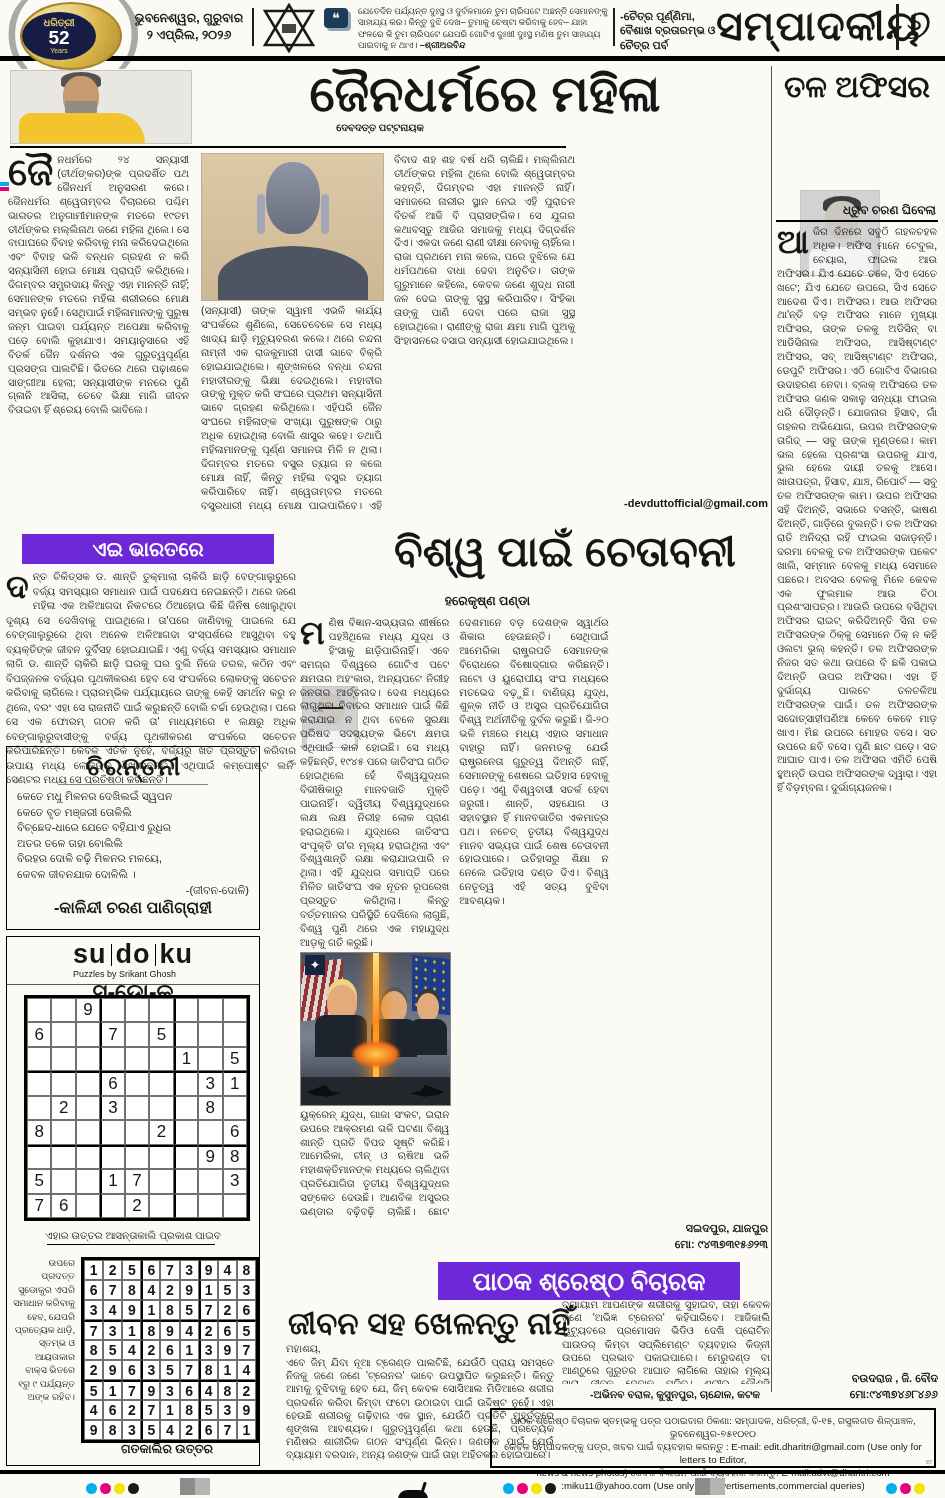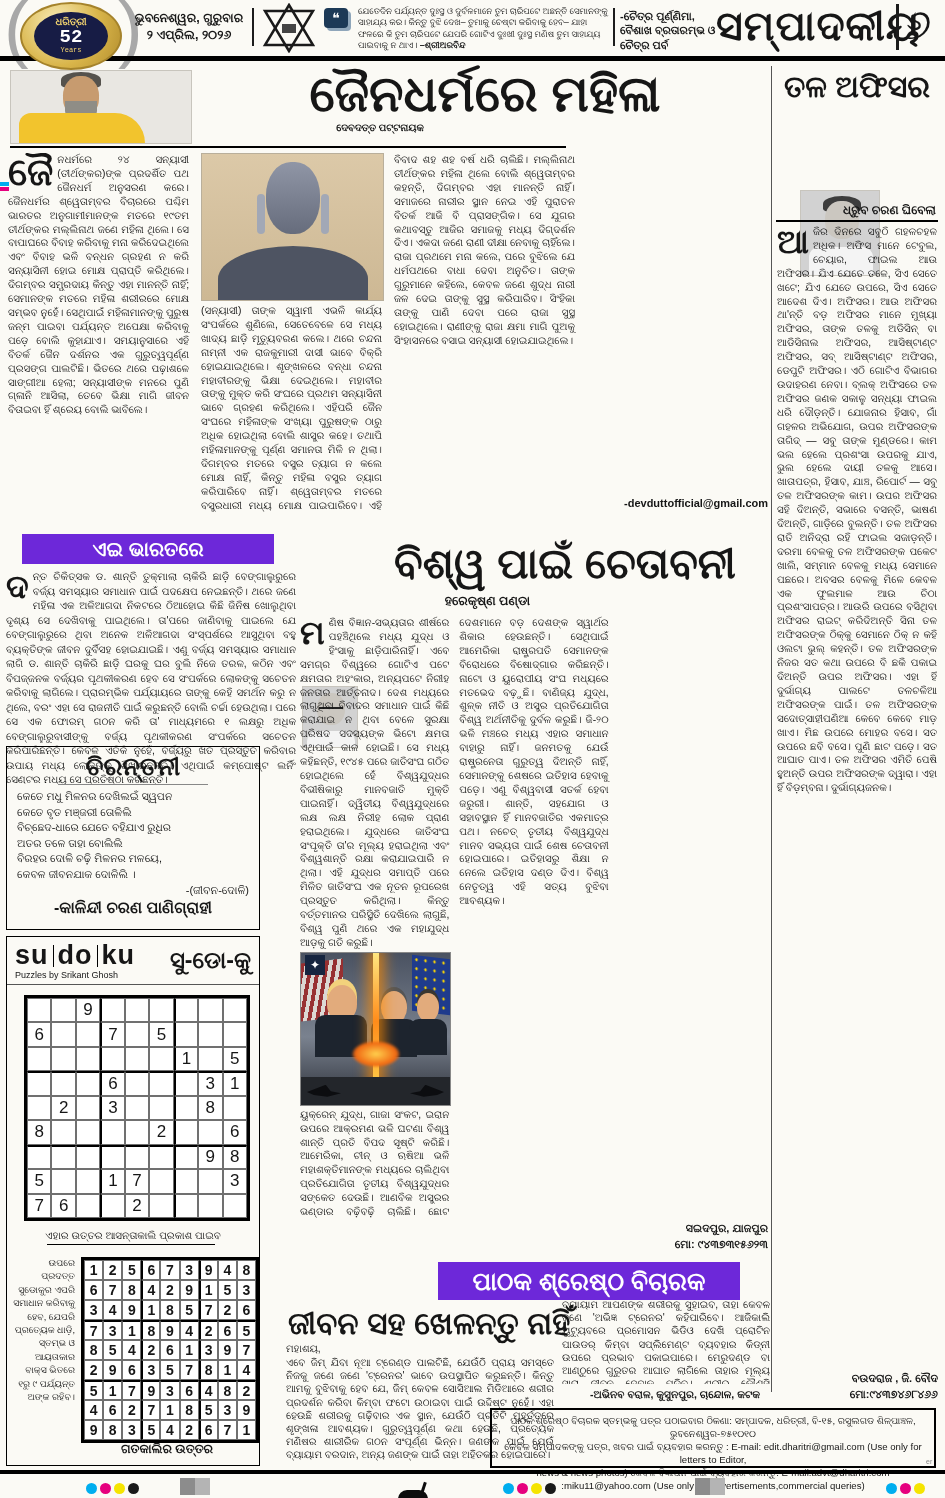--- a/index.html
+++ b/index.html
@@ -6,21 +6,21 @@
   .page{position:relative;width:945px;height:1498px;background:#fbfaf5;color:#161616;
         font-family:"Liberation Sans","DejaVu Sans",sans-serif;overflow:hidden;margin:0 auto;}
   .abs{position:absolute;}
   .bold{font-weight:bold;}
   .clip{overflow:hidden;}
 
   
   .paren{font-size:74px;color:#a8a8a8;font-weight:200;line-height:1;}
   .logo-badge{width:98px;height:64px;border-radius:50%;
     background:radial-gradient(circle at 35% 30%,#f8ecb8,#d9b54a 55%,#b08b2c);
-    border:2px solid #a5832b;display:flex;align-items:center;justify-content:center;z-index:5;font-family:Liberation Mono, monospace;}
+    border:2px solid #a5832b;display:flex;align-items:center;justify-content:flex-start;z-index:5;}
   .logo-inner{width:74px;height:48px;border-radius:50%;background:#171c45;
     display:flex;flex-direction:column;align-items:center;justify-content:center;line-height:1;}
   .logo-name{color:#f3d470;font-size:10px;font-weight:bold;}
   .logo-52{color:#ffffff;font-size:19px;font-weight:bold;}
   .logo-years{color:#f3d470;font-size:7px;}
   .date-block{width:118px;text-align:center;font-weight:bold;font-size:12.5px;line-height:1.35;}
   .vdiv{width:2px;background:#1c1c1c;}
   .quote-icon{width:24px;height:20px;background:#1d3a57;border-radius:4px;color:#fff;
     font-size:14px;line-height:20px;text-align:center;box-shadow:3px 3px 0 #8fa6ba;}
   .quote-text{font-size:8.7px;line-height:1.3;width:252px;}
@@ -89,21 +89,21 @@
   .poem-box{border:1.5px solid #000;padding:5px 10px;box-sizing:border-box;}
   .poem-title{text-align:center;font-size:25px;font-weight:bold;}
   .poem-hr{width:150px;border:0;border-top:1px solid #888;margin:2px auto 4px;}
   .poem-line{font-size:10.8px;line-height:15.5px;}
   .poem-src{text-align:right;font-size:11px;margin-top:2px;}
   .poem-poet{text-align:center;font-size:16px;font-weight:bold;margin-top:2px;}
 
   
   .sudoku-box{border:1.5px solid #000;box-sizing:border-box;}
   .sud-header{display:flex;align-items:center;justify-content:space-between;
-    padding:4px 8px;border-bottom:1px solid #555;height:48px;box-sizing:border-box;}
+    padding:4px 8px;border-bottom:1px solid #555;height:48px;box-sizing:border-box;flex-direction:column;}
   .sud-brand{line-height:1;}
   .sud-brand .b{font-size:27px;font-weight:bold;letter-spacing:1px;}
   .sud-brand .sep{display:inline-block;width:1px;height:22px;background:#000;margin:0 4px;vertical-align:-3px;}
   .sud-puzzler{font-size:9px;margin-top:2px;}
   .sud-odia{font-size:23px;font-weight:bold;}
   .sgrid{display:grid;grid-template-columns:repeat(9,1fr);grid-template-rows:repeat(9,1fr);
     border:3px solid #000;background:#fff;}
   .scell{border:1px solid #707070;display:flex;align-items:center;justify-content:center;}
   .scell.bt{border-top:2.5px solid #000;}
   .scell.bl{border-left:2.5px solid #000;}
@@ -406,21 +406,21 @@
         <div class="scell">1</div>
       </div>
     <div class="abs sud-caption" style="left:74px;top:505px;width:172px;">ଗତକାଲିର ଉତ୍ତର</div>
   </div>
 
   <div class="abs ph ph-gray" style="left:302px;top:526px;width:56px;height:62px;">
     <div class="g-head" style="left:14px;top:6px;width:28px;height:32px;"></div>
     <div class="g-glasses" style="left:16px;top:20px;width:24px;"></div>
     <div class="g-shirt" style="left:4px;bottom:0;width:48px;height:16px;"></div>
   </div>
-  <div class="abs bold" style="left:370px;top:528px;width:390px;text-align:center;font-size:42px;white-space:nowrap;margin-top:12px;">ବିଶ୍ୱ ପାଇଁ ଚେତାବନୀ</div>
+  <div class="abs bold" style="left:370px;top:528px;width:390px;text-align:center;font-size:42px;white-space:nowrap;">ବିଶ୍ୱ ପାଇଁ ଚେତାବନୀ</div>
   <div class="abs byline" style="left:380px;top:594px;width:150px;text-align:right;font-size:12.5px;">ହରେକୃଷ୍ଣ ପଣ୍ଡା</div>
 
   <div class="abs body-txt cols3 clip" style="left:300px;top:616px;width:468px;height:616px;">
     <span class="dropcap sm">ମ</span><span>ଣିଷ ବିଜ୍ଞାନ-ସଭ୍ୟତାର ଶୀର୍ଷରେ ପହଞ୍ଚିଥିଲେ ମଧ୍ୟ ଯୁଦ୍ଧ ଓ ହିଂସାକୁ ଛାଡ଼ିପାରିନାହିଁ। ଏବେ ସମଗ୍ର ବିଶ୍ୱରେ ଗୋଟିଏ ପଟେ କ୍ଷମତାର ଅହଂକାର, ଅନ୍ୟପଟେ ନିରୀହ ଜନତାର ଆର୍ତ୍ତନାଦ। ଦେଶ ମଧ୍ୟରେ ଲାଗୁଥିବା ବିବାଦର ସମାଧାନ ପାଇଁ କିଛି କରାଯାଇ ନ ଥିବା ବେଳେ ସୁରକ୍ଷା ପରିଷଦ ସଦସ୍ୟଙ୍କ ଭିଟୋ କ୍ଷମତା ଏଥିପାଇଁ କାଳ ହୋଇଛି। ସେ ମଧ୍ୟ କହିଛନ୍ତି, ୧୯୪୫ ପରେ ଜାତିସଂଘ ଗଠିତ ହୋଇଥିଲେ ହେଁ ବିଶ୍ୱଯୁଦ୍ଧର ବିଭୀଷିକାରୁ ମାନବଜାତି ମୁକ୍ତି ପାଇନାହିଁ।</span>
     <span>ଦ୍ୱିତୀୟ ବିଶ୍ୱଯୁଦ୍ଧରେ ଲକ୍ଷ ଲକ୍ଷ ନିରୀହ ଲୋକ ପ୍ରାଣ ହରାଇଥିଲେ। ଯୁଦ୍ଧରେ ଜାତିସଂଘ ସଂପୃକ୍ତି ତା'ର ମୂଲ୍ୟ ହରାଇଥିଲା ଏବଂ ବିଶ୍ୱଶାନ୍ତି ରକ୍ଷା କରାଯାଇପାରି ନ ଥିଲା। ଏହି ଯୁଦ୍ଧର ସମାପ୍ତି ପରେ ମିଳିତ ଜାତିସଂଘ ଏକ ନୂତନ ରୂପରେଖ ପ୍ରସ୍ତୁତ କରିଥିଲା। କିନ୍ତୁ ବର୍ତ୍ତମାନର ପରିସ୍ଥିତି ଦେଖିଲେ ଲାଗୁଛି, ବିଶ୍ୱ ପୁଣି ଥରେ ଏକ ମହାଯୁଦ୍ଧ ଆଡ଼କୁ ଗତି କରୁଛି।</span>
     <div class="leaders">
       <div class="ld-us"></div>
       <div class="ld-nato">✦</div>
       <div class="ld-eu"></div>
       <div class="ld-face" style="left:26px;top:32px;width:30px;height:36px;box-shadow:0 -6px 0 #f2d27c;"></div>

